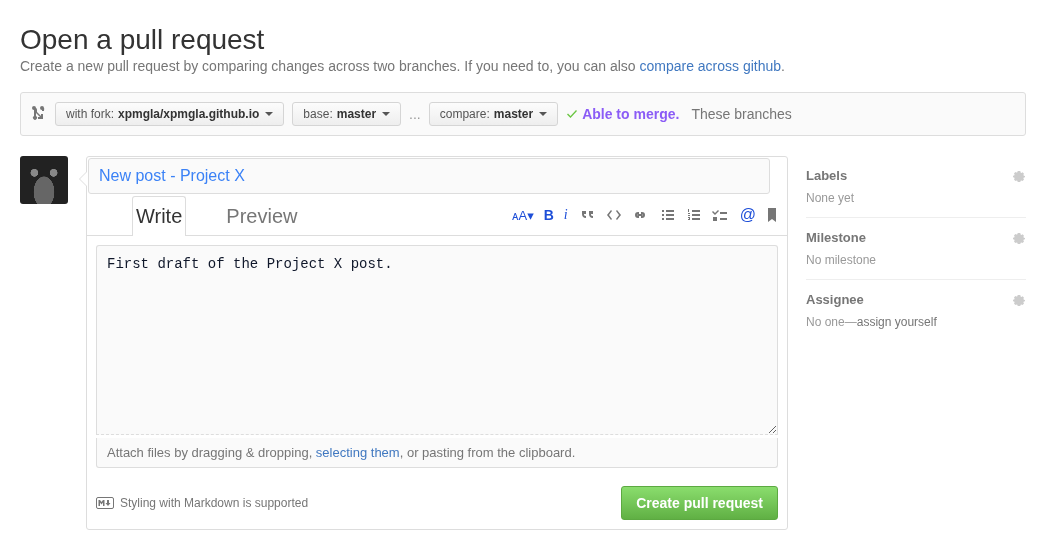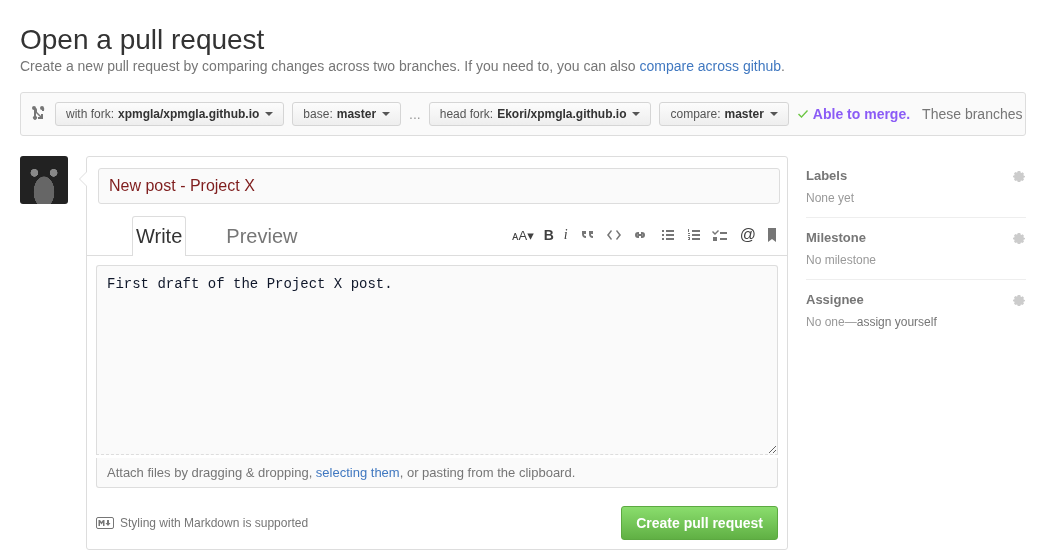--- a/index.html
+++ b/index.html
@@ -18,25 +18,25 @@
 .merge-ok { color: #8b5cf6; font-weight: 600; display: inline-flex; align-items: center; gap: 4px; }
 .merge-text { color: #767676; margin-left: 4px; }
 
 
 .main { display: flex; gap: 18px; }
 .avatar { width: 48px; height: 48px; border-radius: 3px; background: #222; position: relative; overflow: hidden; flex: none; }
 .avatar::before { content: ""; position: absolute; inset: 0; background: radial-gradient(circle at 30% 35%, #888 0 8%, transparent 9%), radial-gradient(circle at 70% 35%, #888 0 8%, transparent 9%), radial-gradient(ellipse at 50% 75%, #666 0 30%, transparent 31%); }
 .editor-box { flex: 1; border: 1px solid #ddd; border-radius: 3px; background: #fff; position: relative; }
 .editor-box::before { content: ""; position: absolute; left: -8px; top: 14px; width: 0; height: 0; border-top: 8px solid transparent; border-bottom: 8px solid transparent; border-right: 8px solid #ddd; }
 .editor-box::after { content: ""; position: absolute; left: -7px; top: 14px; width: 0; height: 0; border-top: 8px solid transparent; border-bottom: 8px solid transparent; border-right: 8px solid #fff; }
-.title-input { width: calc(100% - 18px); margin: 11px; padding: 8px 10px; font-size: 16px; border: 1px solid #ddd; border-radius: 3px; background: #fafafa; color: #7f1d1d; }
+.title-input { width: calc(100% - 18px); margin: 1px; padding: 8px 10px; font-size: 16px; border: 1px solid #ddd; border-radius: 3px; background: #fafafa; color: #3b82f6; }
 .tabs-row { display: flex; align-items: center; padding: 0 9px; border-bottom: 1px solid #ddd; position: relative; }
 .tab { padding: 8px 3px; font-size: 20px; color: #767676; cursor: pointer; border: 1px solid transparent; border-bottom: none; position: relative; top: 1px; margin-left: 36px; }
 .tab.active { color: #333; background: #fff; border-color: #ddd; border-radius: 3px 3px 0 0; }
-.toolbar { margin-left: auto; display: flex; align-items: center; gap: 12px; color: #404040; }
+.toolbar { margin-left: auto; display: flex; align-items: center; gap: 12px; color: #1d4ed8; }
 .toolbar .grp { display: flex; gap: 10px; align-items: center; }
 .tbtn { cursor: pointer; display: inline-flex; align-items: center; }
 .tbtn svg { fill: #767676; }
 .body-wrap { padding: 9px; }
 .body-ta { width: 100%; min-height: 190px; border: 1px solid #ddd; border-bottom: 1px dashed #ddd; border-radius: 3px 3px 0 0; background: #fafafa; padding: 10px; font-size: 14px; font-family: Liberation Mono, monospace; resize: vertical; color: #0f172a; }
 .attach-row { border: 1px solid #ddd; border-top: none; border-radius: 0 0 3px 3px; background: #fafafa; padding: 7px 10px; font-size: 13px; color: #767676; }
 .attach-row a { color: #4078c0; text-decoration: none; }
 .footer-row { display: flex; align-items: center; padding: 9px; }
 .md-hint { color: #767676; font-size: 12px; display: flex; align-items: center; gap: 6px; }
 .btn-primary { margin-left: auto; background: linear-gradient(#8add6d,#60b044); color: #fff; border: 1px solid #5ca941; padding: 8px 14px; font-size: 14px; font-weight: 600; border-radius: 3px; cursor: pointer; }
@@ -69,25 +69,20 @@
       <b>xpmgla/xpmgla.github.io</b>
       <span class="caret"></span>
     </span>
   <span class="dd">
       <span>base: </span>
       <b>master</b>
       <span class="caret"></span>
     </span>
   <span class="dots">...</span>
   <span class="dd">
-      <span>head fork: </span>
-      <b>Ekori/xpmgla.github.io</b>
-      <span class="caret"></span>
-    </span>
-  <span class="dd">
       <span>compare: </span>
       <b>master</b>
       <span class="caret"></span>
     </span>
   <span class="merge-ok">
     <svg width="12" height="12" viewBox="0 0 12 12">
         <path fill="#6cc644" d="M10 2L4.5 8 2 5.5 1 6.5l3.5 3.5L11 3z"></path>
       </svg>
     <span>Able to merge.</span>
   </span>

